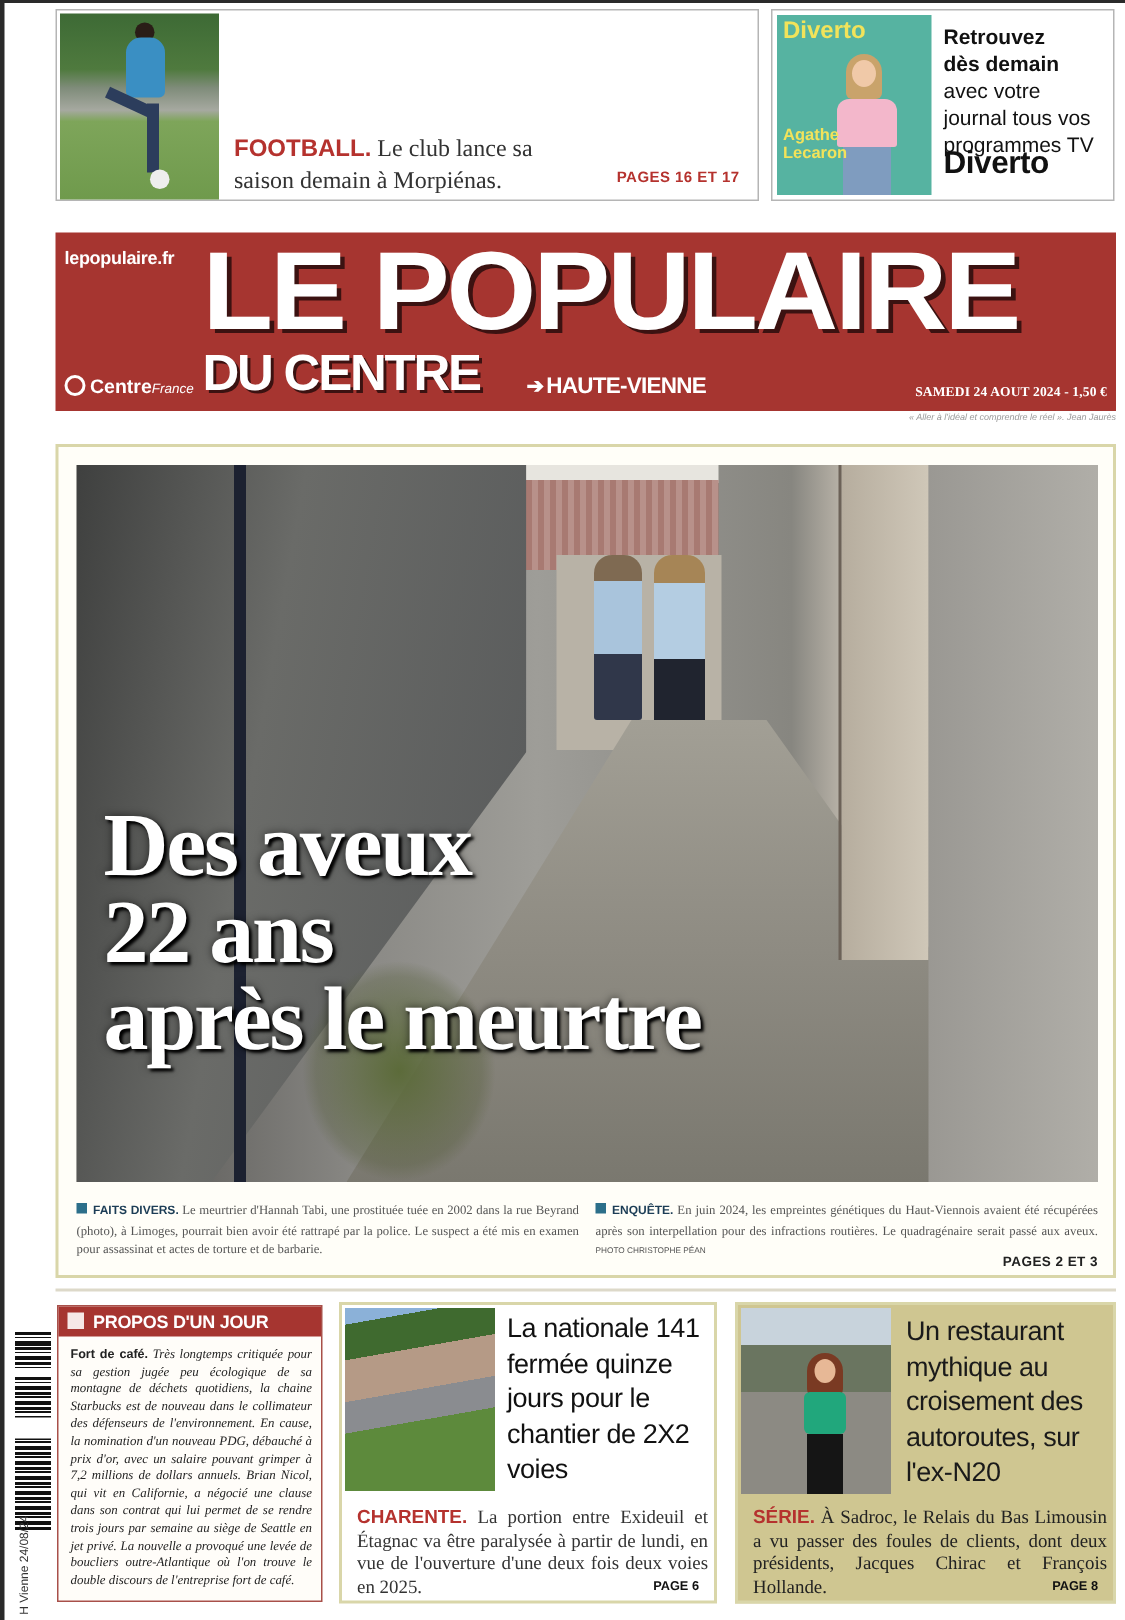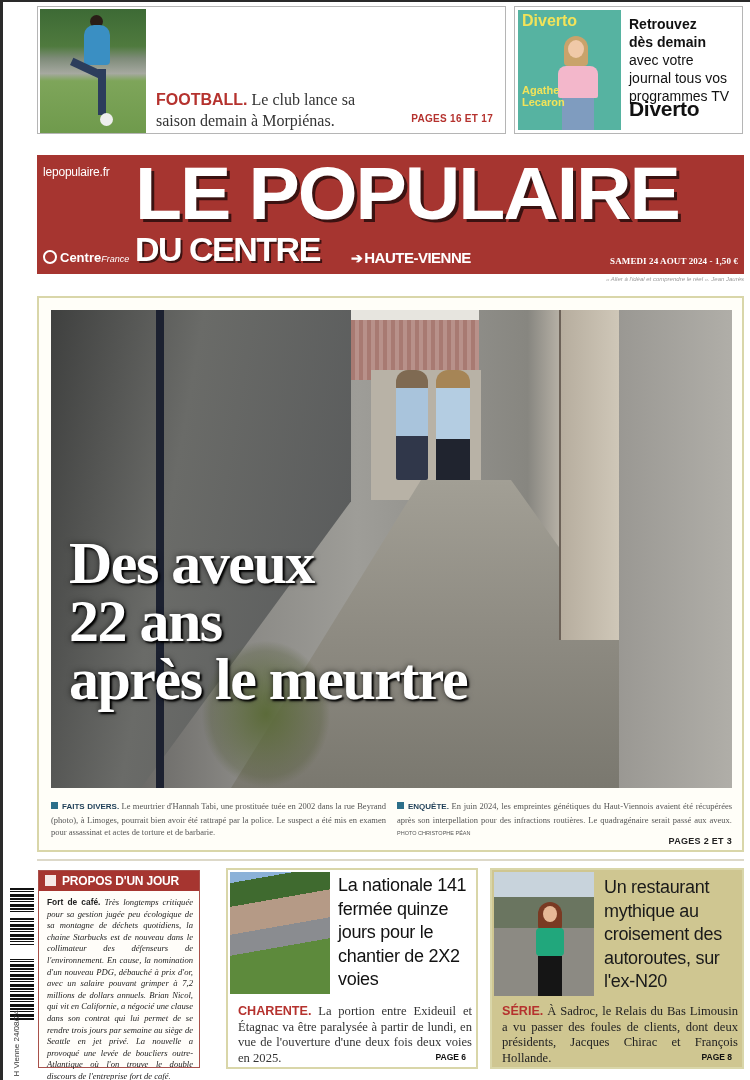--- a/index.html
+++ b/index.html
@@ -30,21 +30,21 @@
   .woman .face { position: absolute; left: 10px; top: 10px; width: 16px; height: 18px; background: #f0c9a8; border-radius: 50%; }
   .woman .shirt { position: absolute; left: 0px; top: 36px; width: 40px; height: 32px; background: #f3b7cb; border-radius: 8px 8px 2px 2px; }
   .woman .jeans { position: absolute; left: 4px; top: 68px; width: 32px; height: 32px; background: #7f9cbf; }
   .diverto-cover .name { position: absolute; left: 4px; top: 74px; font-weight: 700; font-size: 11px; line-height: 12px; color: #f2e35a; width: 50px; }
   .diverto-text { position: absolute; left: 114px; top: 8px; width: 110px; font-size: 14px; line-height: 18px; color: #111; }
   .diverto-text .strong { font-weight: 700; }
   .diverto-brand { position: absolute; left: 114px; top: 90px; font-weight: 700; font-size: 21px; color: #111; letter-spacing: -0.3px; }
 
   
   .masthead { position: absolute; left: 37px; top: 155px; width: 707px; height: 119px; background: #a63530; }
-  .mast-site { position: absolute; left: 6px; top: 10px; font-size: 12px; font-weight: 400; color: #fff; letter-spacing: -0.2px; }
+  .mast-site { position: absolute; left: 6px; top: 10px; font-size: 12px; font-weight: 700; color: #fff; letter-spacing: -0.2px; }
   .mast-title { position: absolute; left: 98px; top: -6px; font-family: "Liberation Sans", sans-serif; font-weight: 700; font-size: 74px; color: #fff; letter-spacing: -2px; transform: scaleX(1.04); transform-origin: left; text-shadow: 3px 3px 0 #3b1211; line-height: 90px; }
   .mast-sub { position: absolute; left: 98px; top: 76px; font-weight: 700; font-size: 34px; color: #fff; letter-spacing: -1.5px; text-shadow: 2px 2px 0 #3b1211; line-height: 36px; }
   .mast-region { position: absolute; left: 314px; top: 94px; font-weight: 700; font-size: 15px; color: #fff; letter-spacing: -0.5px; }
   .mast-arrow { font-size: 14px; margin-right: 2px; }
   .mast-brand { position: absolute; left: 6px; top: 95px; font-weight: 700; font-size: 13px; color: #fff; }
   .mast-brand .fr { font-style: italic; font-weight: 400; font-size: 9px; }
   .mast-brand .cf-icon { display: inline-block; width: 14px; height: 14px; border: 2px solid #fff; border-radius: 50%; margin-right: 3px; vertical-align: -2px; }
   .mast-date { position: absolute; right: 6px; top: 101px; font-weight: 700; font-size: 9px; color: #fff; letter-spacing: 0.1px; font-family: Liberation Serif, serif; }
   .mast-quote { position: absolute; right: 6px; top: 276px; font-size: 6px; font-style: italic; color: #999; }
 
@@ -76,21 +76,21 @@
   .divider { position: absolute; left: 37px; top: 859px; width: 707px; height: 2px; background: #ddd9c9; }
 
   
   .barcode { position: absolute; left: 10px; top: 888px; width: 24px; height: 132px;
     background: repeating-linear-gradient(180deg, #111 0 2px, #fff 2px 3px, #111 3px 4px, #fff 4px 6px, #111 6px 9px, #fff 9px 10px); }
   .bar-gap { position: absolute; left: 10px; top: 912px; width: 24px; height: 6px; background: #fff; }
   .bar-gap2 { position: absolute; left: 10px; top: 945px; width: 24px; height: 14px; background: #fff; }
   .vertical-label { position: absolute; left: -16px; top: 1040px; width: 64px; font-size: 8px; color: #333; transform: rotate(-90deg); white-space: nowrap; }
 
   
-  .propos { position: absolute; left: 38px; top: 870px; width: 162px; height: 198px; border: 1px solid #a8504a; background: #fffdf9; }
+  .propos { position: absolute; left: 38px; top: 870px; width: 177px; height: 198px; border: 1px solid #a8504a; background: #fffdf9; }
   .propos-head { height: 20px; background: #a63530; color: #fff; font-weight: 700; font-size: 12px; line-height: 20px; padding-left: 6px; letter-spacing: -0.2px; }
   .propos-head .box { display: inline-block; width: 11px; height: 11px; background: #f6e8e6; vertical-align: -1px; margin-right: 6px; }
   .propos-body { padding: 6px 6px 0 8px; font-family: "Liberation Serif", serif; font-style: italic; font-size: 8.6px; line-height: 11.6px; color: #222; text-align: justify; }
   .propos-body .lead { font-family: "Liberation Sans", sans-serif; font-style: normal; font-weight: 700; font-size: 8.4px; }
 
   
   .n141 { position: absolute; left: 226px; top: 868px; width: 252px; height: 201px; border: 2px solid #d9d6a9; background: #fff; }
   .n141 .photo { position: absolute; left: 2px; top: 2px; width: 100px; height: 122px;
     background: linear-gradient(170deg, #8bb1d8 0 8%, #3f6a2f 8% 25%, #b59a86 25% 45%, #8a8c90 45% 60%, #5d8a3c 60% 100%); }
   .n141 .title { position: absolute; left: 110px; top: 4px; width: 140px; font-size: 18px; line-height: 23.5px; color: #111; letter-spacing: -0.3px; }

